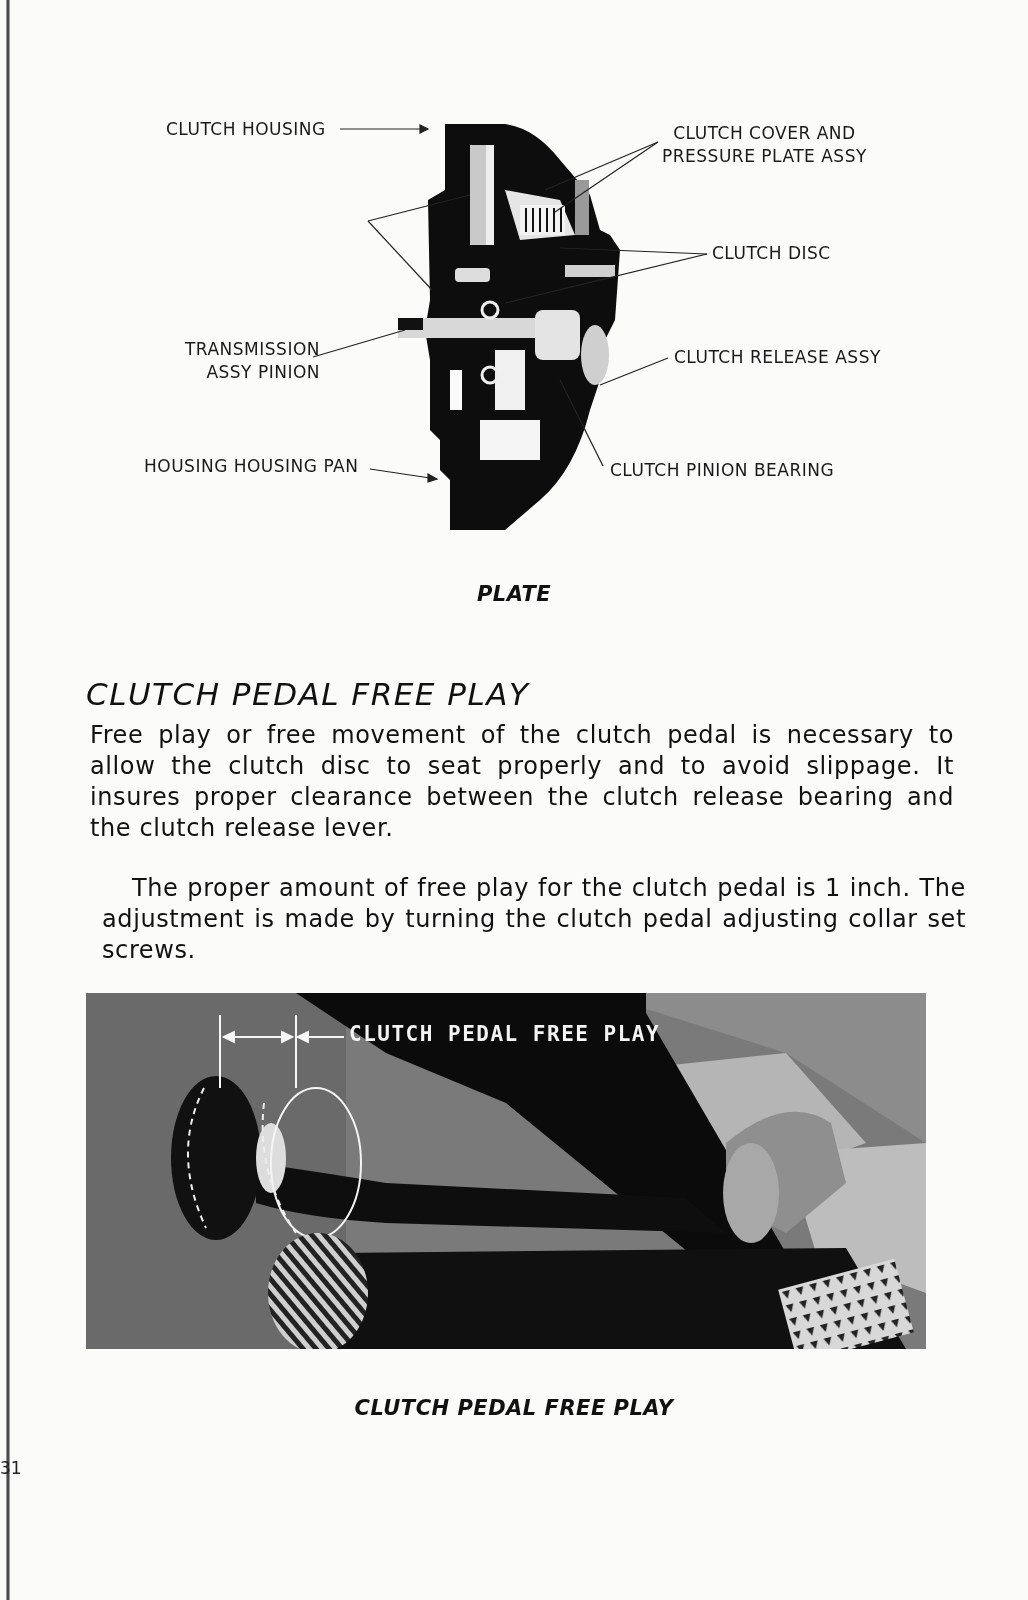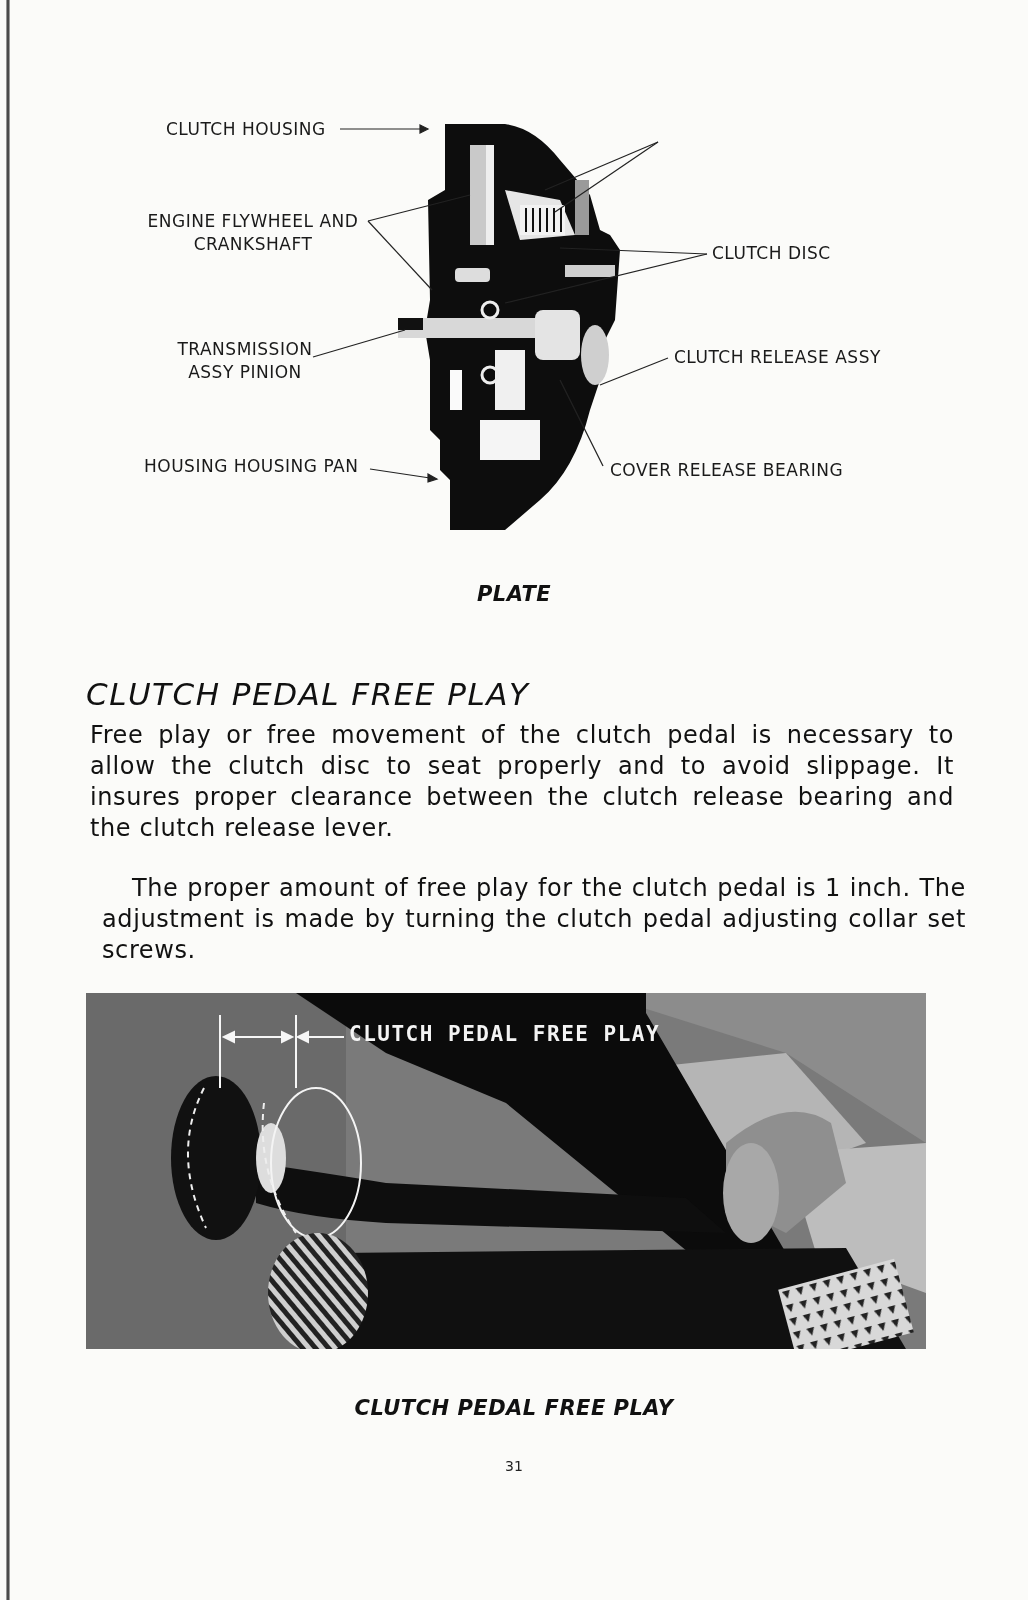--- a/index.html
+++ b/index.html
@@ -41,22 +41,22 @@
       position: absolute; left: 86px; top: 993px; width: 840px; height: 356px;
       background: #6f6f6f; overflow: hidden;
     }
     .photo svg { position: absolute; left: 0; top: 0; }
     .photo-label {
       position: absolute; left: 263px; top: 29px;
       font-family: "DejaVu Sans Mono", monospace; font-weight: bold;
       font-size: 21px; letter-spacing: 1.5px; color: #f4f4f4;
     }
     .page-number {
-      position: absolute; left: 0; width: 1028px; top: 1458px; text-align: center;
-      font-size: 14px; color: #222;
+      position: absolute; left: 0; width: 1028px; top: 1458px; 
+      font-size: 17px; color: #222;
     }
   </style>
 </head>
 <body>
 
 <div class="spine"></div>
 
 <div class="diagram">
   <svg width="1028" height="560">
 
@@ -101,38 +101,38 @@
       <line x1="658" y1="142" x2="555" y2="212"></line>
       <line x1="707" y1="254" x2="560" y2="248"></line>
       <line x1="707" y1="254" x2="505" y2="303"></line>
       <line x1="668" y1="358" x2="600" y2="385"></line>
       <line x1="603" y1="466" x2="560" y2="380"></line>
     </g>
   </svg>
 
   <div class="label" style="left:166px; top:118px;">CLUTCH HOUSING</div>
 
-  <div class="label center" style="left:140px; top:210px; width:226px;">
-    <div>ENGINE FLYWHEEL AND</div>
-    <div>CRANKSHAFT</div>
-  </div>
 
-  <div class="label center" style="left:170px; top:338px; width:150px;">
+  <div class="label center" style="left:170px; top:338px; width:150px;text-align:right;">
     <div>TRANSMISSION</div>
     <div>ASSY PINION</div>
   </div>
 
   <div class="label" style="left:144px; top:455px;">HOUSING HOUSING PAN</div>
 
+  <div class="label" style="left:662px; top:122px; text-align:center;">
+    <div>CLUTCH COVER AND</div>
+    <div>PRESSURE PLATE ASSY</div>
+  </div>
 
   <div class="label" style="left:712px; top:242px;">CLUTCH DISC</div>
 
   <div class="label" style="left:674px; top:346px;">CLUTCH RELEASE ASSY</div>
 
-  <div class="label" style="left:610px; top:459px;">COVER RELEASE BEARING</div>
+  <div class="label" style="left:610px; top:459px;">CLUTCH PINION BEARING</div>
 </div>
 
 <div class="fig-caption" style="top:582px;">PLATE</div>
 
 <div class="section-title">CLUTCH PEDAL FREE PLAY</div>
 
 <p class="para" style="top:716px; margin:4px;">Free play or free movement of the clutch pedal is necessary to allow the clutch disc to seat properly and to avoid slippage. It insures proper clearance between the clutch release bearing and the clutch release lever.</p>
 
 <p class="para indent" style="top:857px; margin:16px;">The proper amount of free play for the clutch pedal is 1 inch. The adjustment is made by turning the clutch pedal adjusting collar set screws.</p>
 

